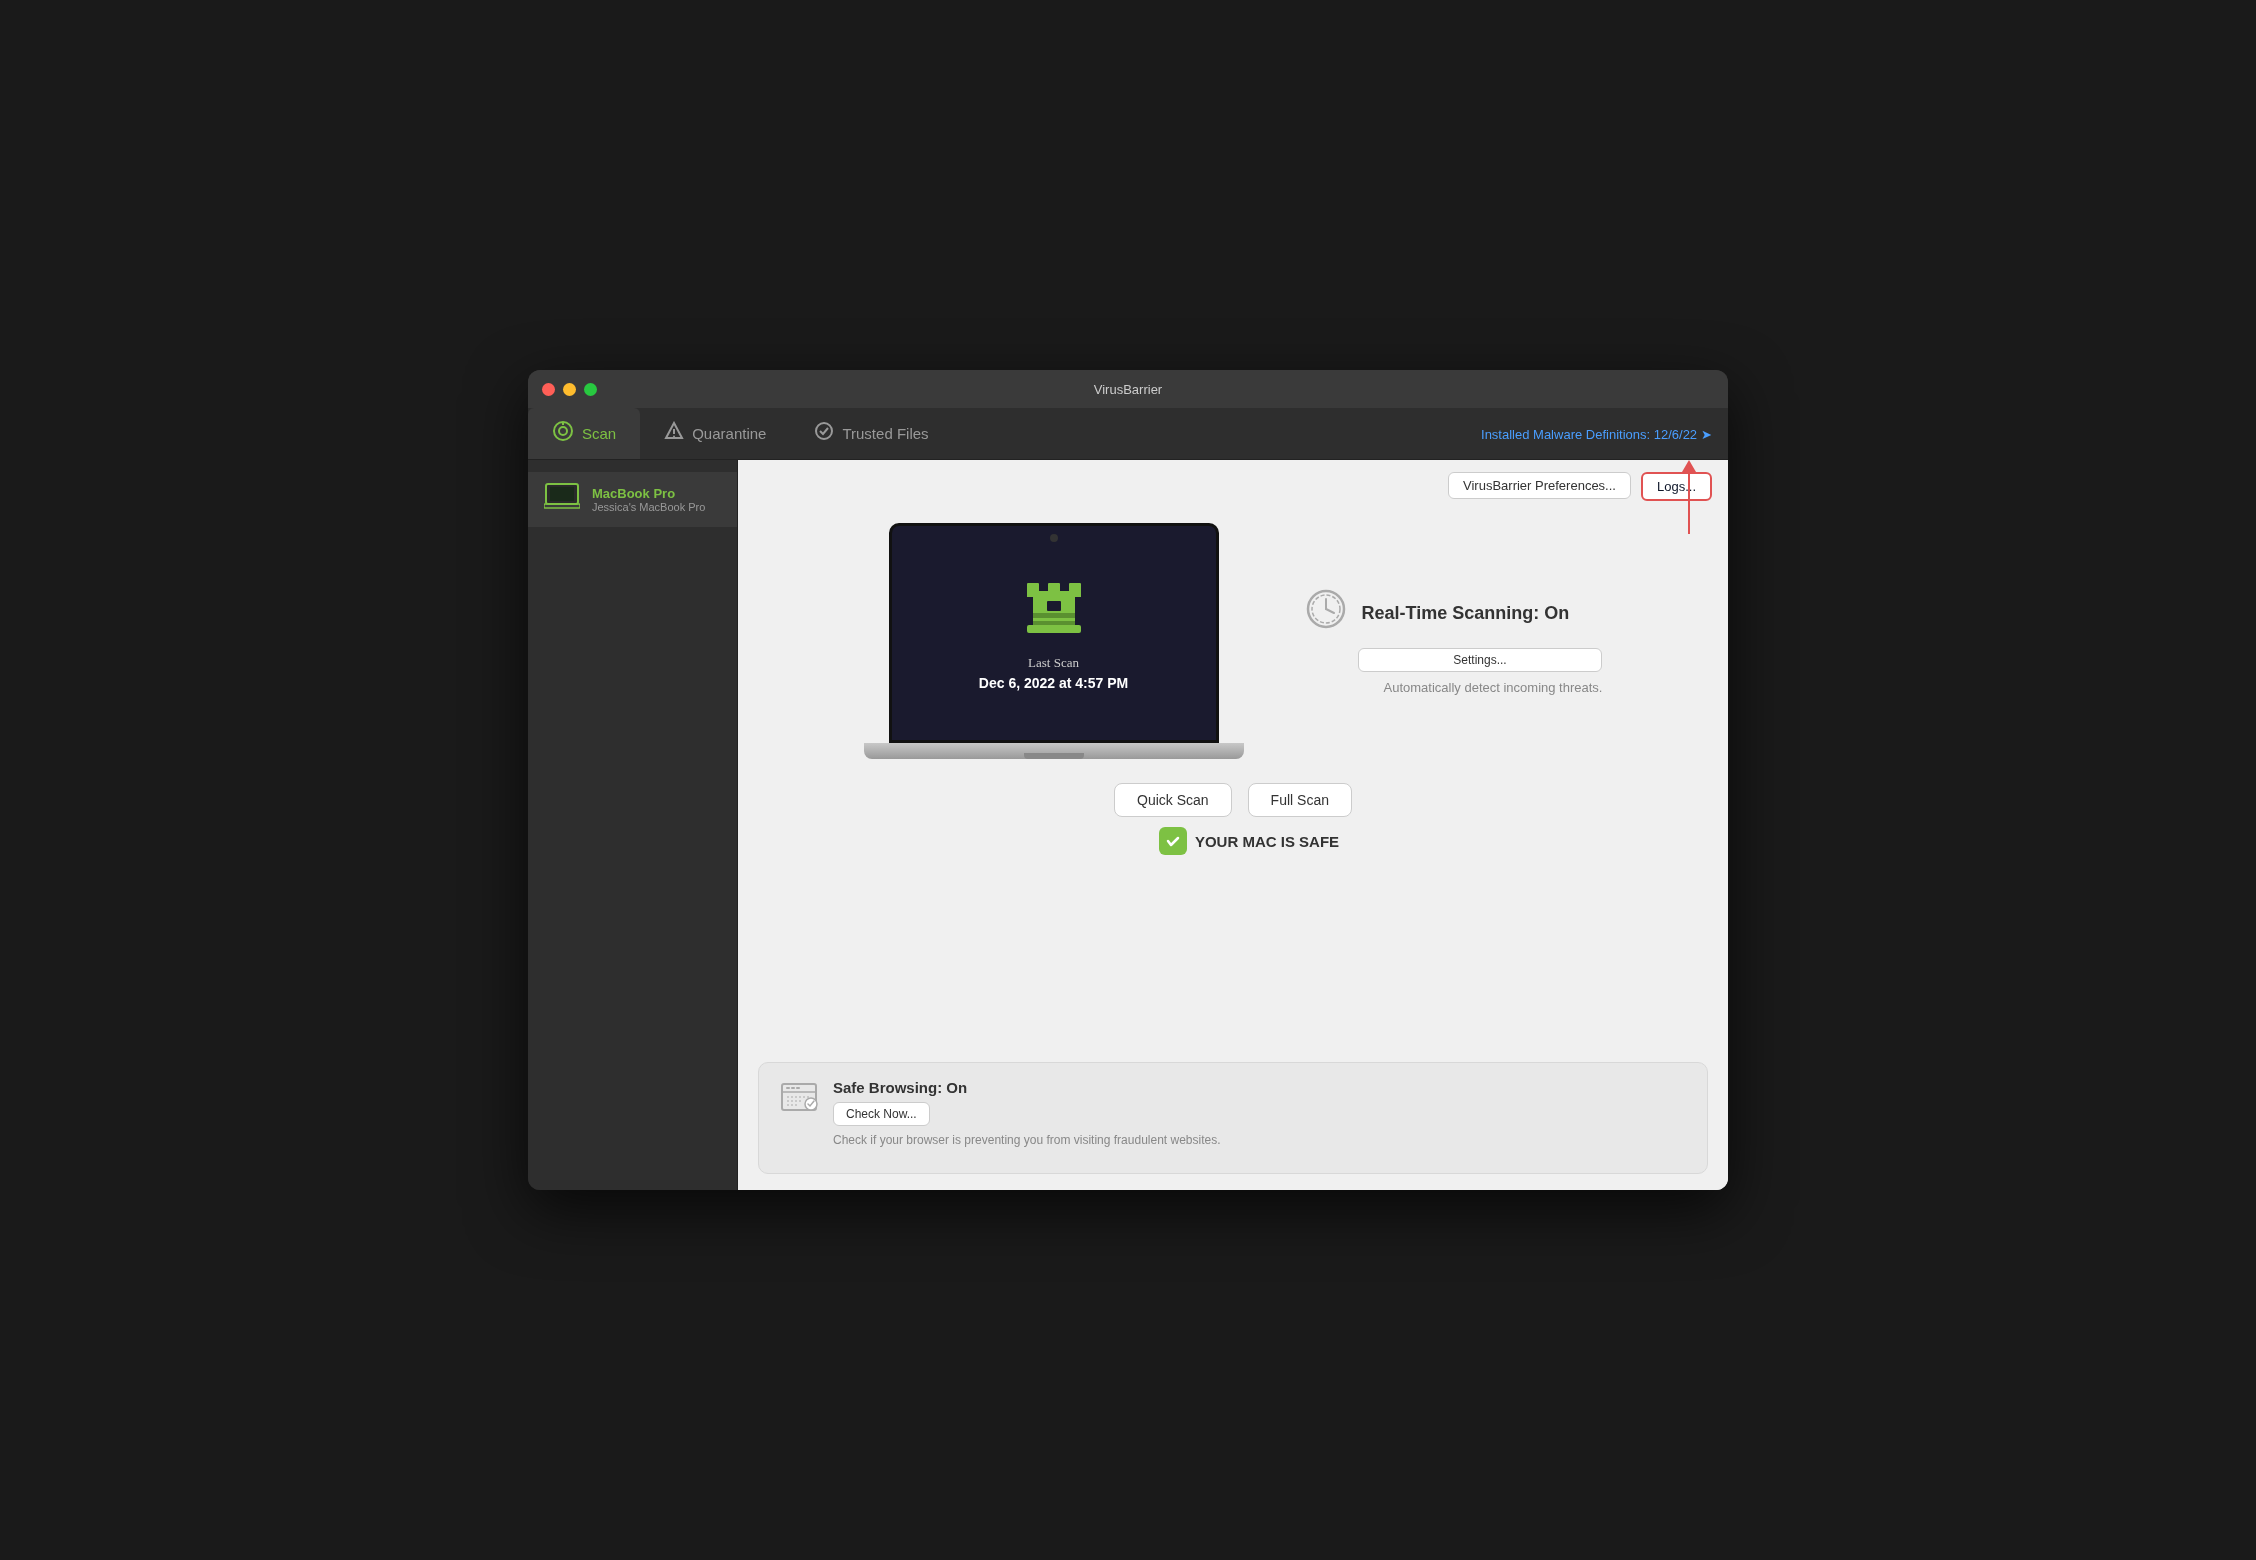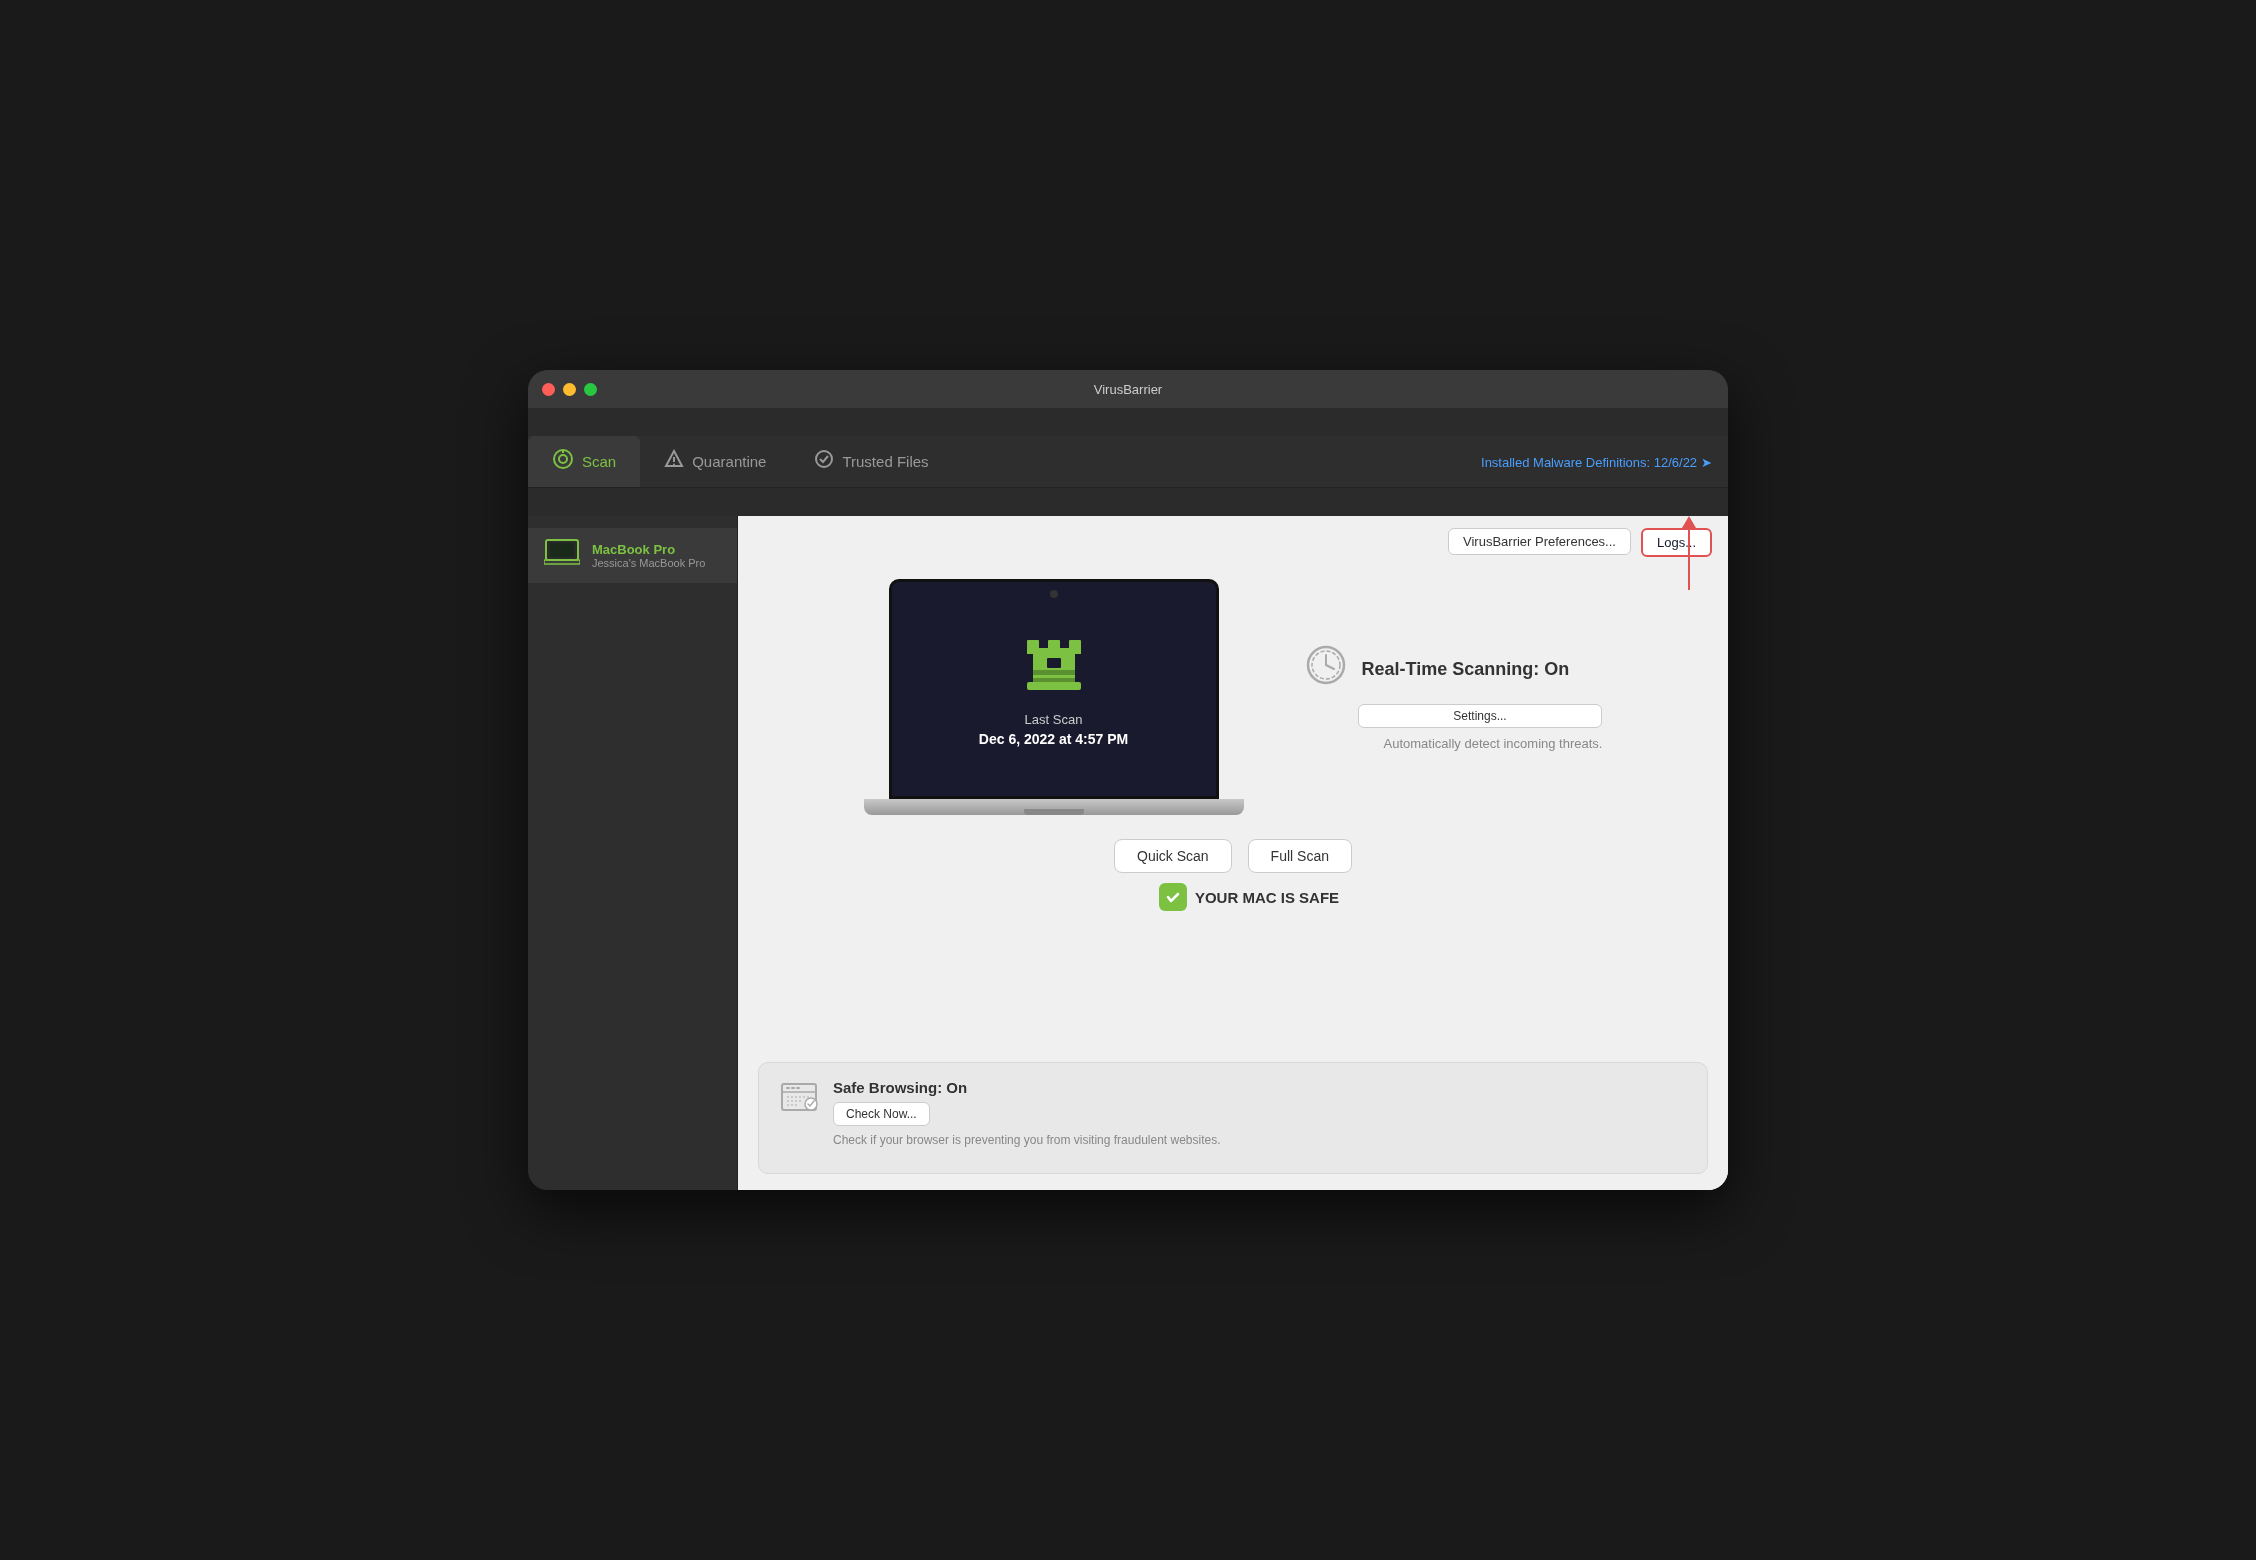--- a/index.html
+++ b/index.html
@@ -8,26 +8,25 @@
       display: flex;
       justify-content: center;
       align-items: center;
       min-height: 100vh;
       font-family: -apple-system, BlinkMacSystemFont, 'Helvetica Neue', Arial, sans-serif;
     }
     .window {
       width: 1200px;
       height: 820px;
       background: #2b2b2b;
-      border-radius: 20px;
+      border-radius: 12px;
       overflow: hidden;
       box-shadow: 0 20px 60px rgba(0,0,0,0.7);
       display: flex;
       flex-direction: column;
-      gap: 28px;
     }
     
     .title-bar {
       background: #3a3a3a;
       height: 38px;
       display: flex;
       align-items: center;
       justify-content: center;
       position: relative;
       flex-shrink: 0;
@@ -232,20 +231,21 @@
       border-radius: 50%;
       position: absolute;
       top: 8px;
       left: 50%;
       transform: translateX(-50%);
     }
     .laptop-last-scan {
       color: #ccc;
       font-size: 13px;
       text-align: right;
+      font-family: Liberation Serif, serif;
     }
     .laptop-scan-date {
       color: #fff;
       font-size: 14px;
       font-weight: 700;
       text-align: center;
       margin-top: 4px;
     }
     .laptop-base {
       width: 380px;

